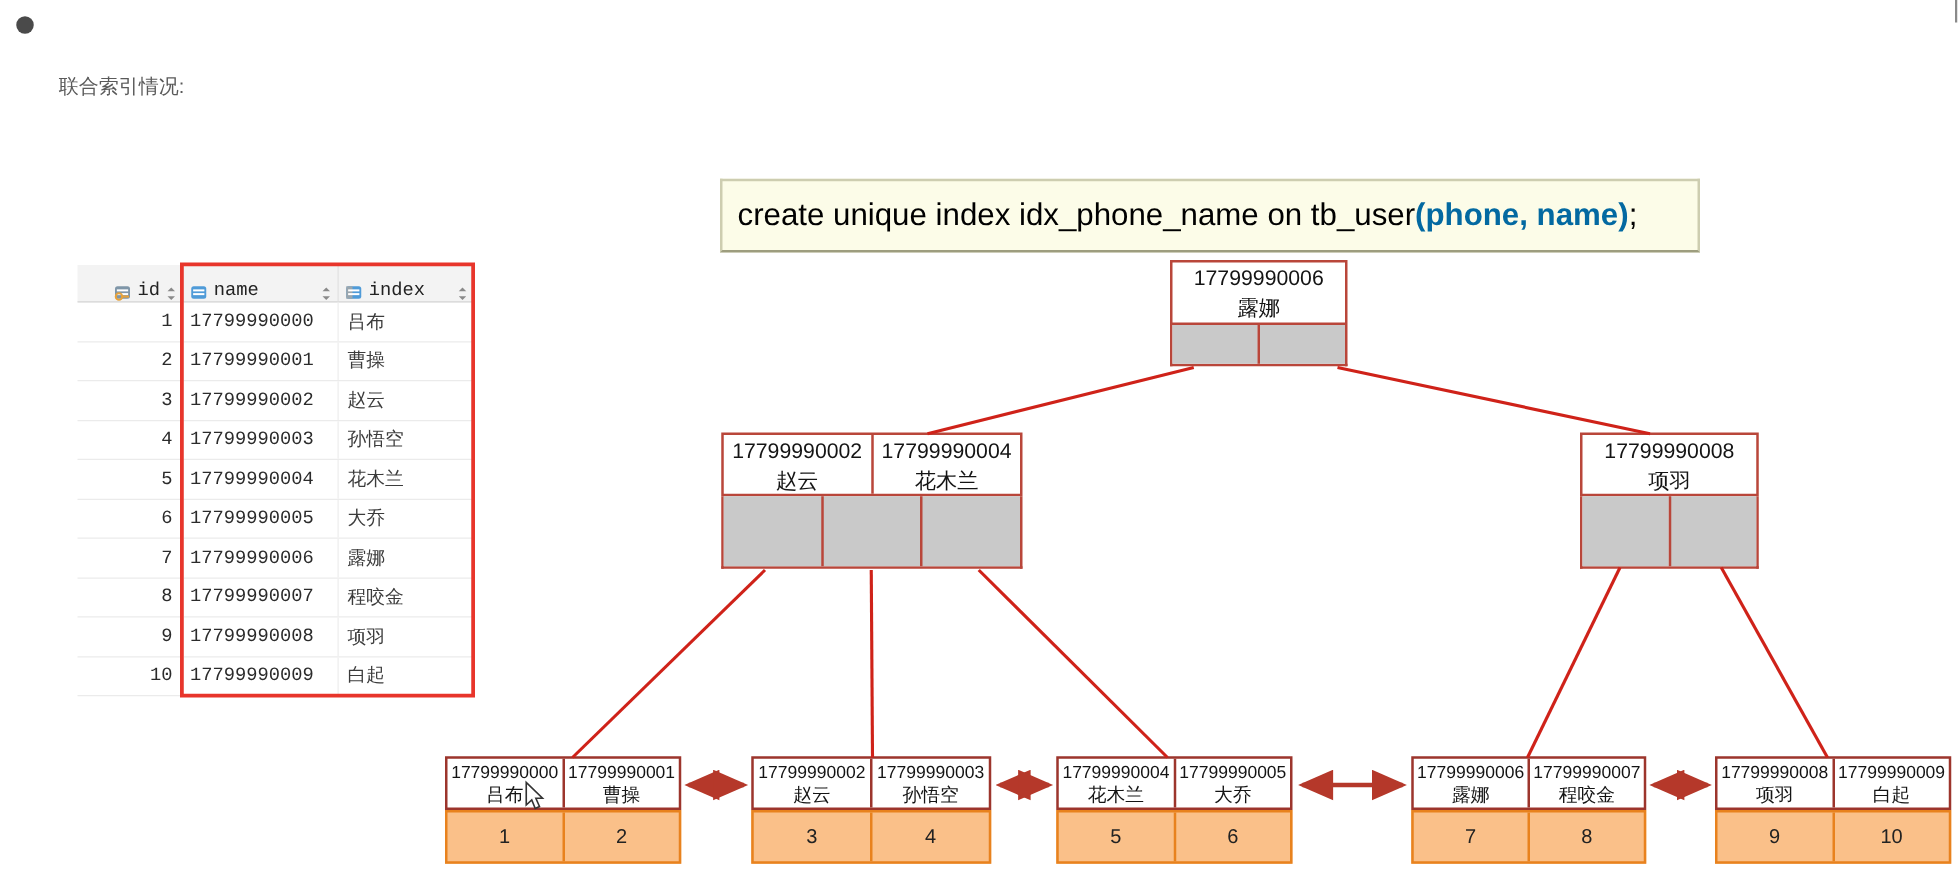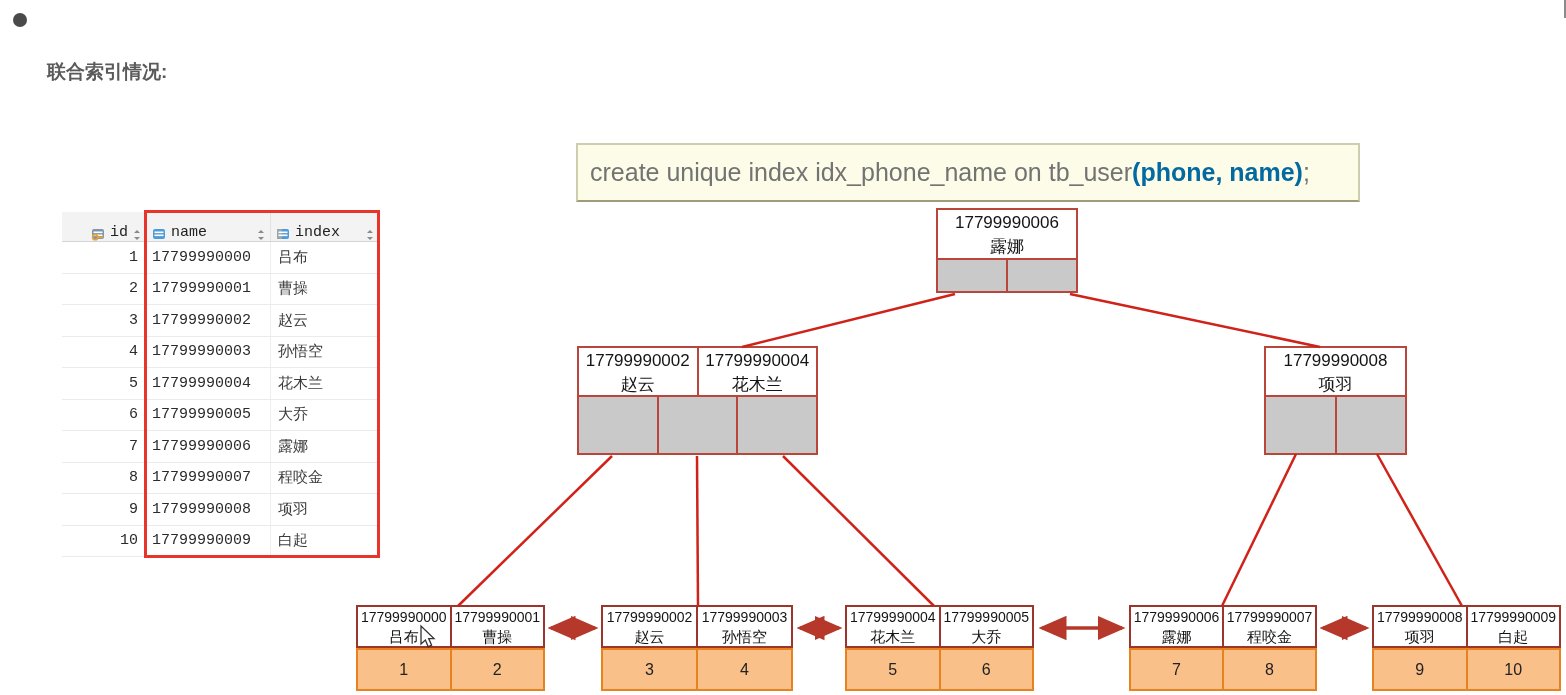--- a/index.html
+++ b/index.html
@@ -6,27 +6,27 @@
   body { background:#ffffff; }
   .canvas {
     position:relative; width:1566px; height:695px; background:#ffffff;
     font-family:"Liberation Sans", sans-serif; overflow:hidden;
   }
   
   .bullet { position:absolute; left:13px; top:13px; width:14px; height:14px;
     border-radius:50%; background:#4a4a4a; }
   .page-title { position:absolute; left:55px; top:4px; font-size:24px; font-weight:bold;
     color:#33373c; letter-spacing:1px; }
-  .page-subtitle { position:absolute; left:47px; top:59px; font-size:19px; color:#5a5a5a;font-weight:bold; }
+  .page-subtitle { position:absolute; left:47px; top:59px; font-size:16px; color:#5a5a5a; }
 
   
   .sqlbox { position:absolute; left:576px; top:143px; width:784px; height:59px;
     background:#fcfce8; border:2px solid #cdcdb0; border-bottom-color:#9d9d7e;
     display:flex; align-items:center; padding-left:12px; font-size:25px; white-space:pre; }
-  .sql-blue { color:#737373; }
+  .sql-blue { color:#000000; }
   .sql-red  { color:#0369a1;font-weight:bold; }
 
   
   .grid { position:absolute; left:62px; top:212px; width:317px; font-family:"Liberation Mono", monospace; }
   .grid-header { display:flex; height:30px; background:#f3f3f3; border-bottom:1px solid #d5d5d5;
     align-items:center; font-size:15px; color:#222; }
   .gh-cell { display:flex; align-items:flex-end; height:100%; padding:0 5px; }
   .gh-id    { width:84px;  justify-content:flex-end; gap:5px; }
   .gh-phone { width:124px; gap:5px; border-left:1px solid #e2e2e2; }
   .gh-name  { width:109px; gap:5px; border-left:1px solid #e2e2e2; }

